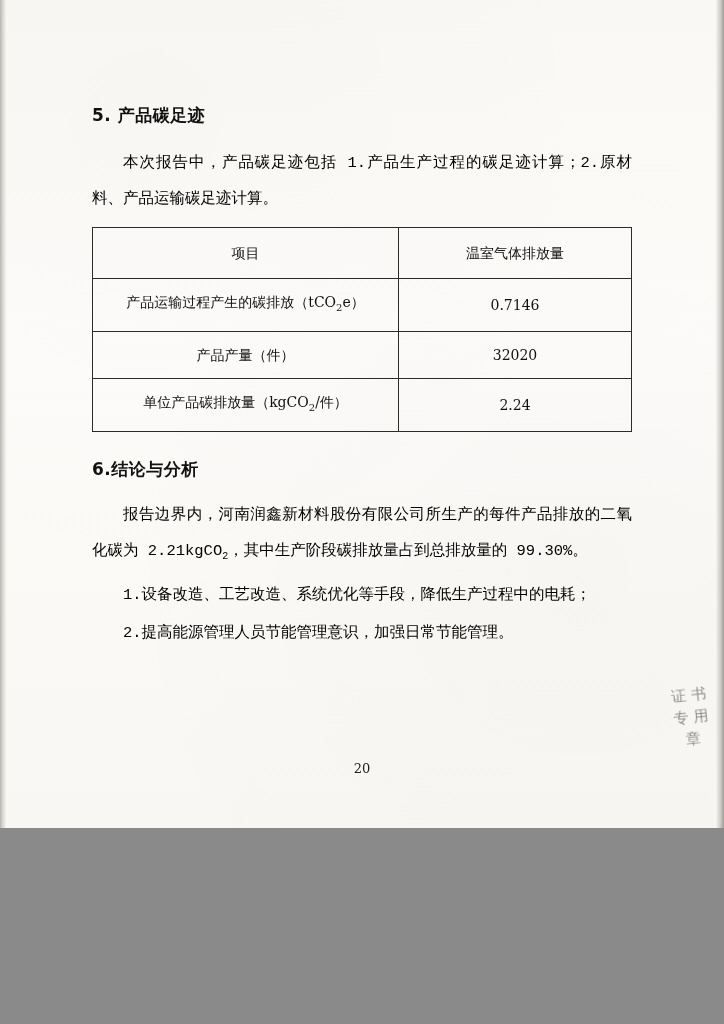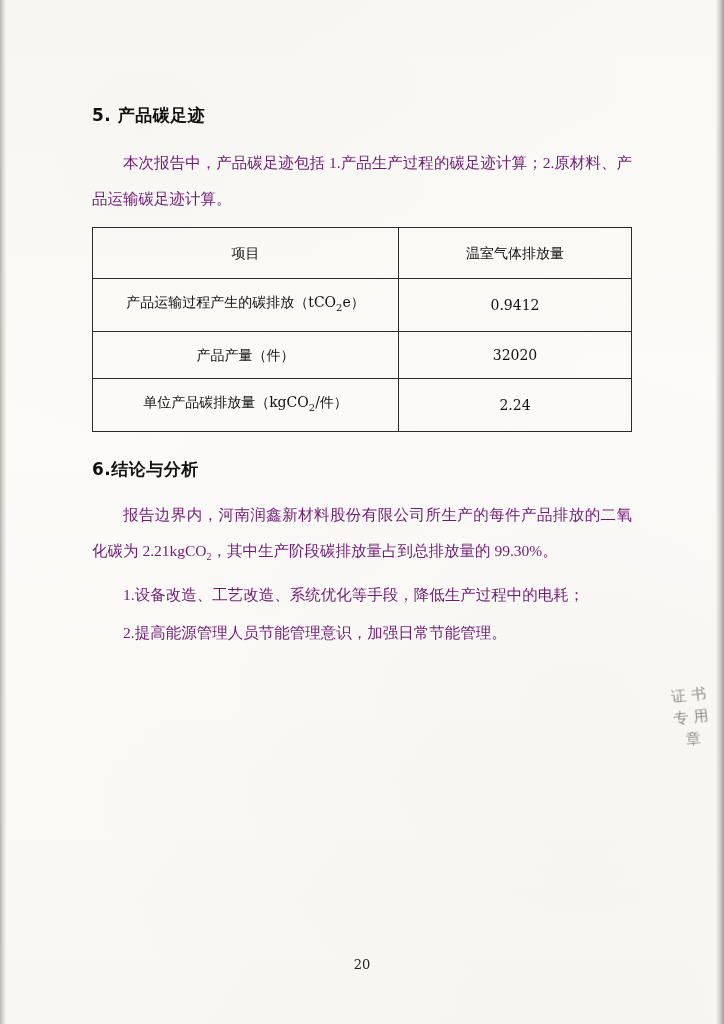--- a/index.html
+++ b/index.html
@@ -6,21 +6,21 @@
     margin: 0;
     padding: 0;
     background: #8a8a8a;
   }
   body {
     font-family: "DejaVu Sans", "Liberation Sans", sans-serif;
   }
   .page {
     position: relative;
     width: 724px;
-    height: 1024px;
+    height: 828px;
     background: #fdfcfa;
     overflow: hidden;
     box-sizing: border-box;
   }
   
   .page::before {
     content: "";
     position: absolute;
     inset: 0;
     background:
@@ -56,24 +56,24 @@
     color: #111;
     letter-spacing: 0.5px;
     margin: 0 0 18px 0;
   }
   .h-section.second {
     margin-top: 24px;
     margin-bottom: 16px;
   }
 
   p.body {
-    font-family: Liberation Serif, serif;
+    font-family: Liberation Mono, monospace;
     font-size: 15.5px;
     line-height: 36px;
-    color: #701a75;
+    color: #000000;
     margin: 0 0 2px 0;
     text-align: justify;
     text-indent: 2em;
   }
   .sub {
     font-size: 10px;
     vertical-align: sub;
   }
 
   table.ghg {
@@ -145,21 +145,21 @@
     <p class="body">本次报告中，产品碳足迹包括 1.产品生产过程的碳足迹计算；2.原材料、产品运输碳足迹计算。</p>
 
     <table class="ghg">
       <tbody>
         <tr class="head">
           <td class="col-a">项目</td>
           <td class="col-b">温室气体排放量</td>
         </tr>
         <tr>
           <td class="col-a">产品运输过程产生的碳排放（tCO<span class="sub">2</span>e）</td>
-          <td class="col-b">0.9412</td>
+          <td class="col-b">0.7146</td>
         </tr>
         <tr>
           <td class="col-a">产品产量（件）</td>
           <td class="col-b">32020</td>
         </tr>
         <tr>
           <td class="col-a">单位产品碳排放量（kgCO<span class="sub">2</span>/件）</td>
           <td class="col-b">2.24</td>
         </tr>
       </tbody>

